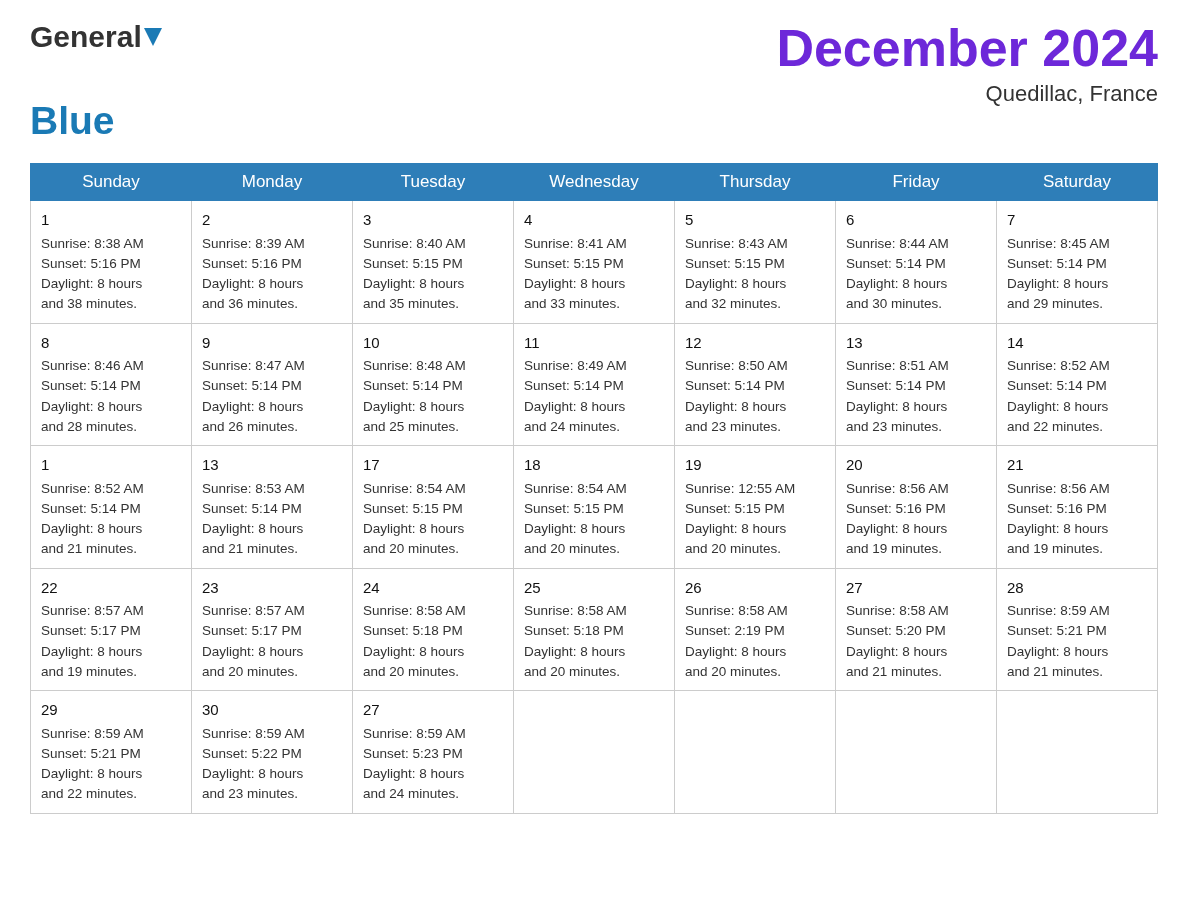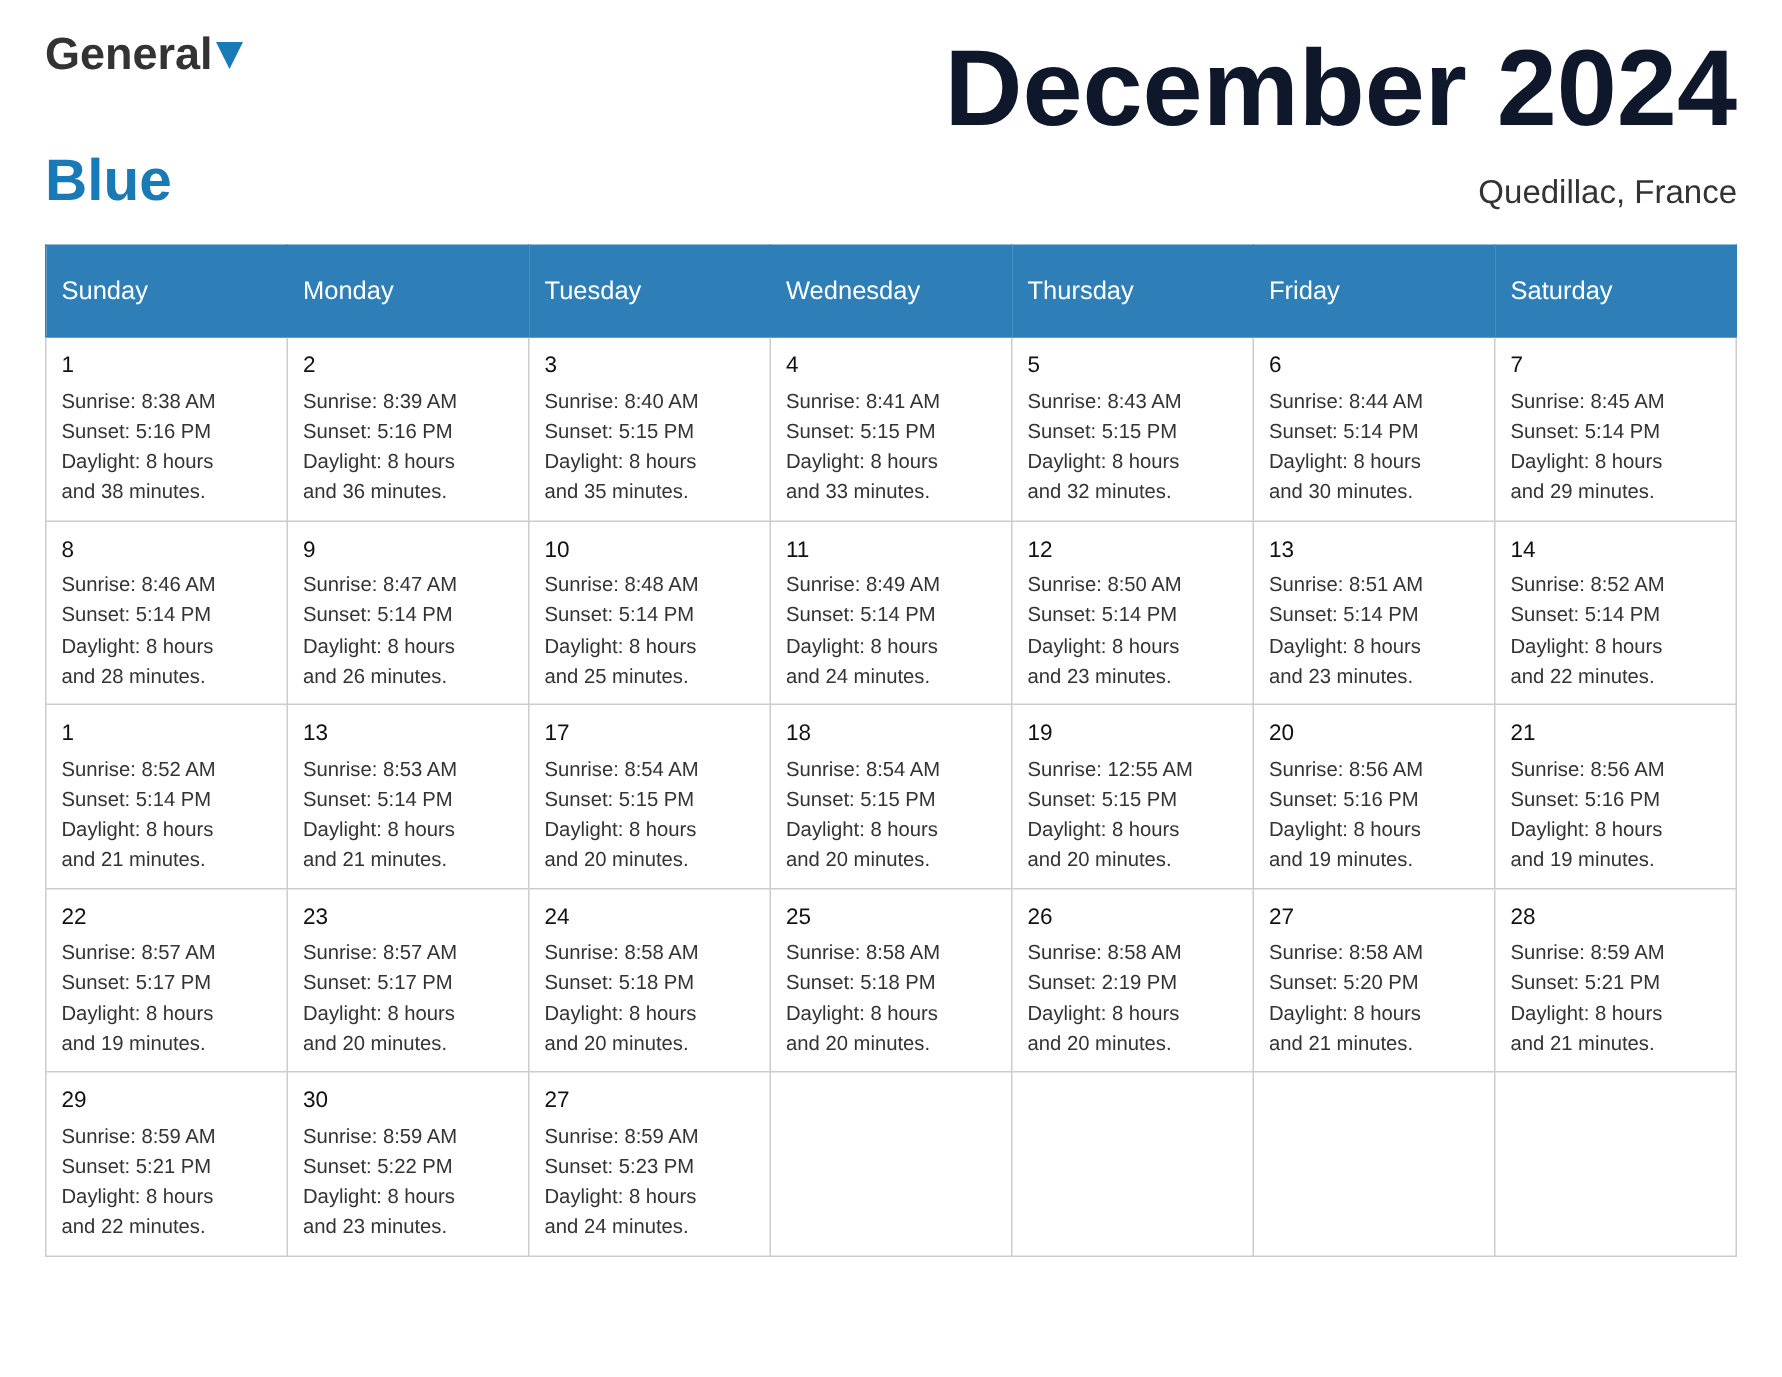--- a/index.html
+++ b/index.html
@@ -19,41 +19,41 @@
     .logo {
       display: flex;
       flex-direction: column;
       align-items: flex-start;
       gap: 45px;
     }
     .title-area {
       text-align: right;
     }
     .month-title {
-      font-size: 72px;
+      font-size: 52px;
       font-weight: bold;
-      color: #0f172a;
+      color: #6d28d9;
       line-height: 1.1;
     }
     .location {
       font-size: 22px;
       color: #333;
-      margin-top: 16px;
+      margin-top: 4px;
     }
     .calendar {
       width: 100%;
       border-collapse: collapse;
     }
     .calendar th {
       background-color: #2e7eb8;
       color: white;
       font-size: 17px;
       font-weight: normal;
-      padding: 20px 10px;
-      text-align: left;
+      padding: 8px 10px;
+      text-align: center;
       border: 1px solid #2e7eb8;
     }
     .calendar td {
       vertical-align: top;
       padding: 8px 10px;
       border: 1px solid #cccccc;
       width: 14.28%;
       font-size: 13.5px;
       color: #333;
       line-height: 1.5;

